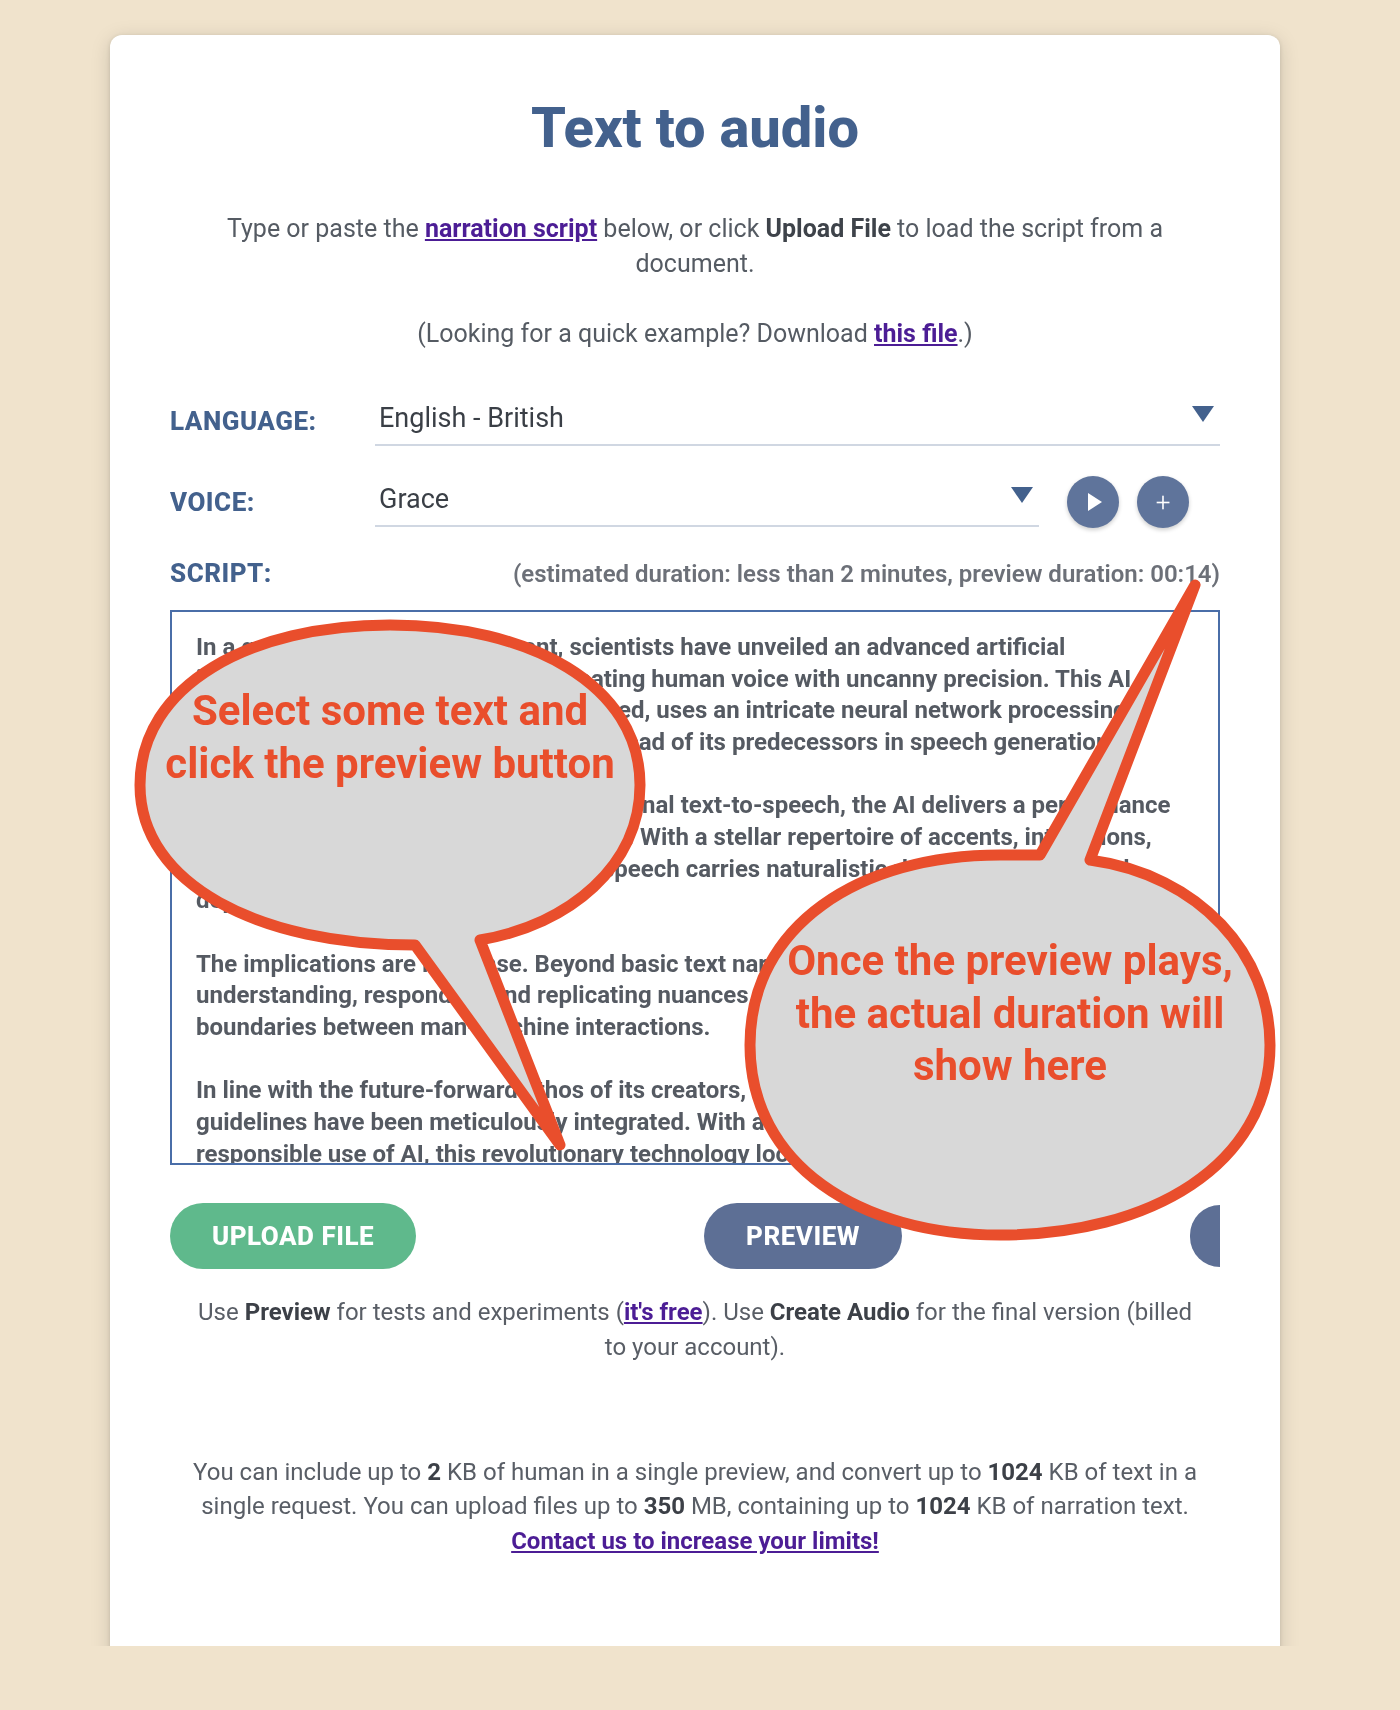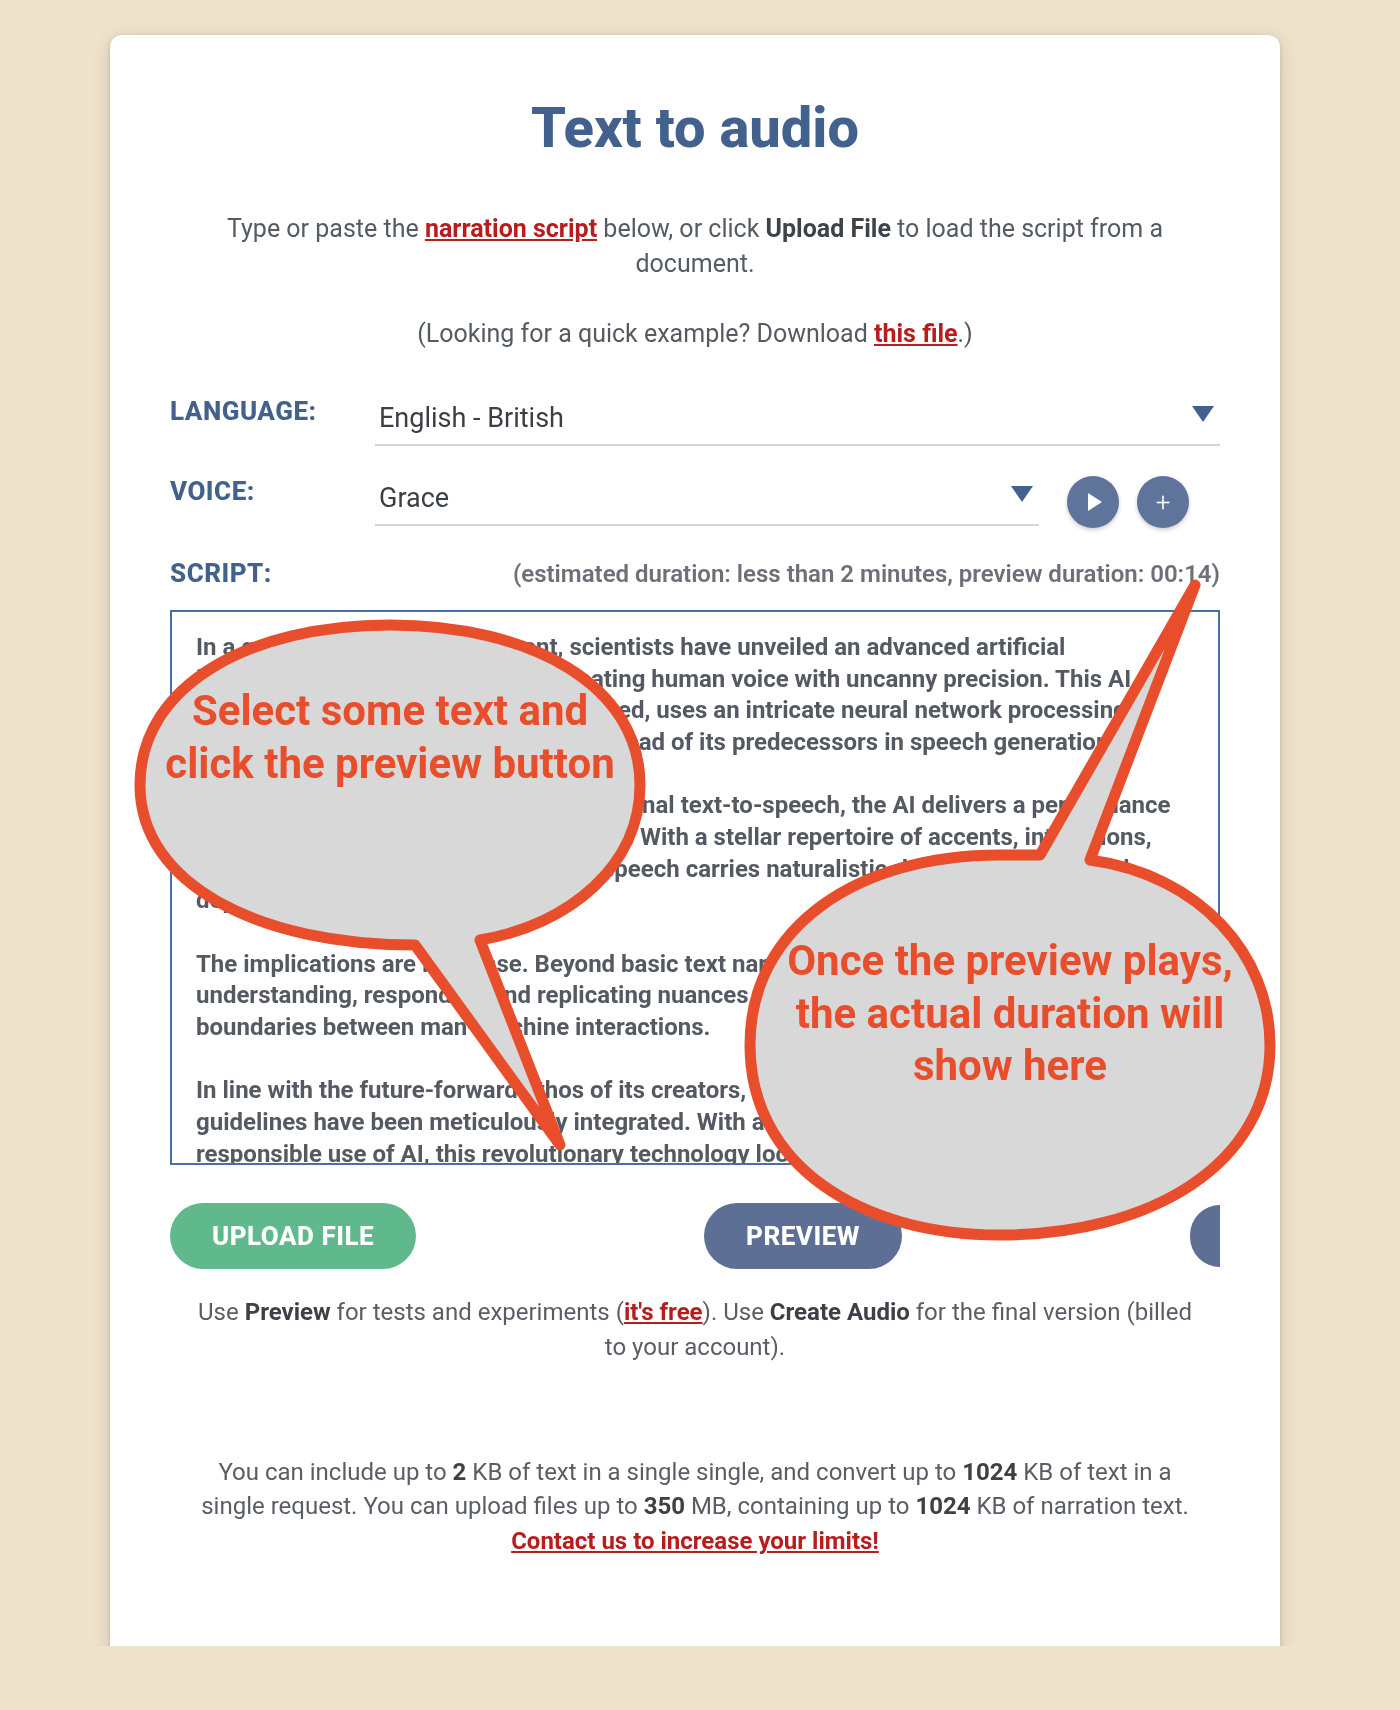--- a/index.html
+++ b/index.html
@@ -37,24 +37,24 @@
   }
   .intro {
     text-align: center;
     font-size: 25px;
     line-height: 1.4;
     color: #555b63;
     margin: 0 auto 45px auto;
     max-width: 1060px;
   }
   .intro b { color: #3e434a; font-weight: 700; }
-  a.link { color: #b91c1c; text-decoration: underline; font-weight: 700; text-align: center; }
+  a.link { color: #4c1d95; text-decoration: underline; font-weight: 700; text-align: center; }
   .field-row {
     display: flex;
-    align-items: flex-start;
+    align-items: center;
     margin-bottom: 30px;
   }
   .field-label {
     width: 205px;
     color: #43618d;
     font-weight: 800;
     font-size: 26px;
     letter-spacing: 0.5px;
   }
   .select-wrap {
@@ -242,21 +242,21 @@
       <div class="pill-btn upload">UPLOAD FILE</div>
       <div class="pill-btn preview">PREVIEW</div>
       <div class="create-stub"></div>
     </div>
 
     <div class="hint">
       <span>Use </span><b>Preview</b><span> for tests and experiments (</span><a href="#" class="link">it's free</a><span>). Use </span><b>Create Audio</b><span> for the final version (billed to your account).</span>
     </div>
 
     <div class="limits">
-      <span>You can include up to </span><b>2</b><span> KB of text in a single single, and convert up to </span><b>1024</b><span> KB of text in a single request. You can upload files up to </span><b>350</b><span> MB, containing up to </span><b>1024</b><span> KB of narration text.</span><br>
+      <span>You can include up to </span><b>2</b><span> KB of human in a single preview, and convert up to </span><b>1024</b><span> KB of text in a single request. You can upload files up to </span><b>350</b><span> MB, containing up to </span><b>1024</b><span> KB of narration text.</span><br>
       <a href="#" class="link">Contact us to increase your limits!</a>
     </div>
 
   </div>
 
   <div class="callout" style="left:700px; top:555px; width:590px; height:720px;">
     <svg width="590" height="720" viewBox="0 0 590 720">
       <path d="M 50 490
                C 50 370, 160 300, 300 300
                L 340 300

